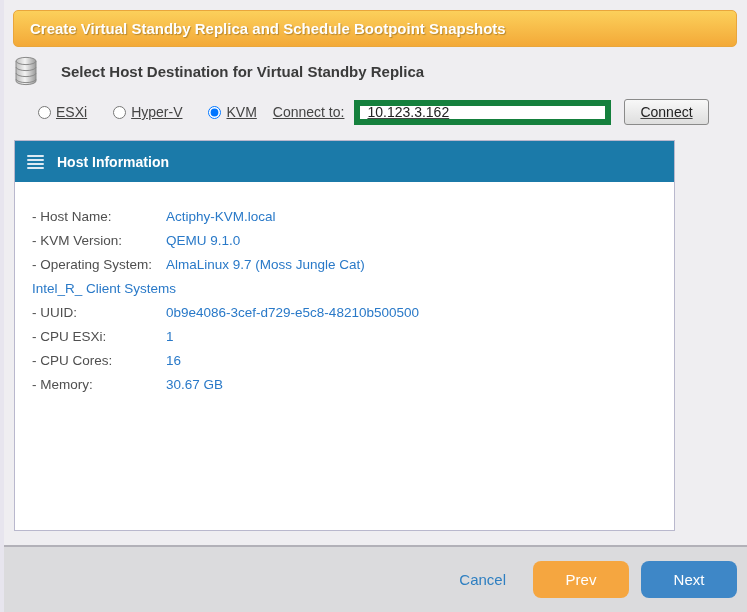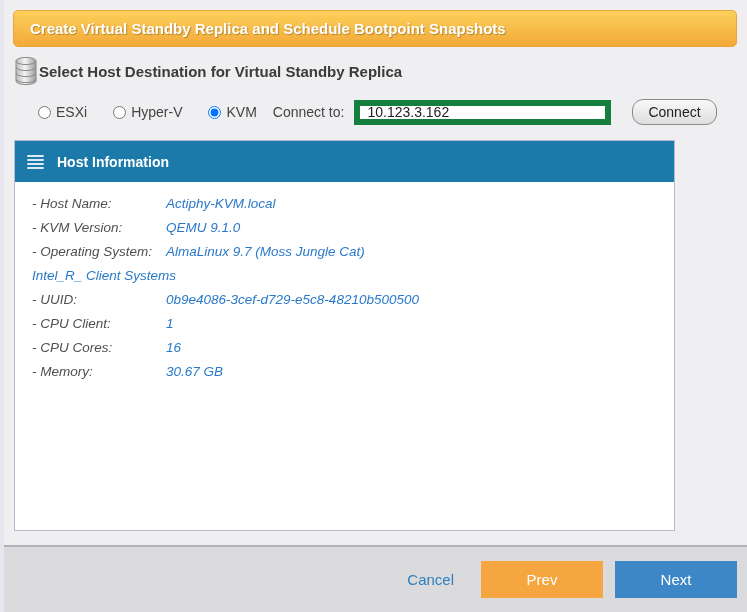--- a/index.html
+++ b/index.html
@@ -18,73 +18,73 @@
     background:linear-gradient(#fcd05b,#f3a938);
     border:1px solid #e9a63c; border-radius:5px;
     color:#ffffff; font-weight:bold; font-size:15px;
     line-height:35px; padding-left:16px;
     text-shadow:1px 1px 1px rgba(130,95,25,.55);
   }
 
   
   .section-header {
     position:absolute; left:10px; top:56px;
-    display:flex; align-items:center; gap:1px;
+    display:flex; align-items:center; gap:23px;
   }
   .section-title { font-size:15px; font-weight:bold; color:#3b3b3b; }
 
   
   .controls-row {
     position:absolute; left:34px; top:99px; height:26px;
     display:flex; align-items:center;
-    font-size:14px; color:#444;
+    font-size:14px; color:#444;text-decoration:underline;
   }
   .radio-item { display:flex; align-items:center; margin-right:26px; }
   .radio-item input { margin:0 5px 0 0; }
   .connect-label { margin-left:16px; margin-right:10px; color:#444; }
   .connect-input {
     width:257px; height:25px; border:6px solid #15803d;
     font-size:14px; padding:2px 7px; color:#222; background:#fff;
     font-family:"Liberation Sans","DejaVu Sans",sans-serif;
   }
   .connect-btn {
-    margin-left:21px; height:26px; padding:0 15px;
+    margin-left:13px; height:26px; padding:0 15px;
     background:linear-gradient(#f8f8f8,#dedede);
-    border:1px solid #8a8a8a; border-radius:11px;
+    border:1px solid #8a8a8a; border-radius:3px;
     font-size:14px; color:#222; cursor:pointer;
     font-family:"Liberation Sans","DejaVu Sans",sans-serif;
   }
 
   
   .panel {
     position:absolute; left:10px; top:140px; width:661px; height:391px;
     background:#ffffff; border:1px solid #b9b8cd;
   }
   .panel-header {
     height:41px; background:#1b7aa9;
     display:flex; align-items:center; padding-left:12px;
   }
   .hamburger { width:17px; display:flex; flex-direction:column; gap:2px; }
   .hamburger span { display:block; height:2px; background:#ddeaf3; border-radius:1px; }
   .panel-title { color:#ffffff; font-weight:bold; font-size:14px; margin-left:13px; }
 
-  .info-list { padding:9px 0 0 17px;font-style:italic; }
+  .info-list { padding:22px 0 0 17px; }
   .info-row { display:flex; height:24px; align-items:center; font-size:13.5px; }
   .info-label { width:134px; color:#4f4f4f; }
   .info-value { color:#2979c8; }
 
   
   .footer {
     position:absolute; left:-4px; top:545px; width:751px; height:67px;
     background:#dbdbdd; border-top:2px solid #b2b1b8;
     display:flex; align-items:center; justify-content:flex-end;
   }
   .cancel-link { color:#2e7fc1; font-size:15px; margin-right:27px; cursor:pointer; }
   .footer-btn {
-    width:122px; height:37px; border:none; border-radius:0;
+    width:96px; height:37px; border:none; border-radius:8px;
     color:#ffffff; font-size:15px; cursor:pointer;
     font-family:"Liberation Sans","DejaVu Sans",sans-serif;
   }
   .btn-prev { background:#f5a640; margin-right:12px; }
   .btn-next { background:#3e87c7; margin-right:14px; }
 </style>
 </head>
 <body>
 
 <div class="banner">Create Virtual Standby Replica and Schedule Bootpoint Snapshots</div>
@@ -151,21 +151,21 @@
       <span class="info-value">AlmaLinux 9.7 (Moss Jungle Cat)</span>
     </div>
     <div class="info-row">
       <span class="info-value">Intel_R_ Client Systems</span>
     </div>
     <div class="info-row">
       <span class="info-label">- UUID:</span>
       <span class="info-value">0b9e4086-3cef-d729-e5c8-48210b500500</span>
     </div>
     <div class="info-row">
-      <span class="info-label">- CPU Client:</span>
+      <span class="info-label">- CPU ESXi:</span>
       <span class="info-value">1</span>
     </div>
     <div class="info-row">
       <span class="info-label">- CPU Cores:</span>
       <span class="info-value">16</span>
     </div>
     <div class="info-row">
       <span class="info-label">- Memory:</span>
       <span class="info-value">30.67 GB</span>
     </div>

